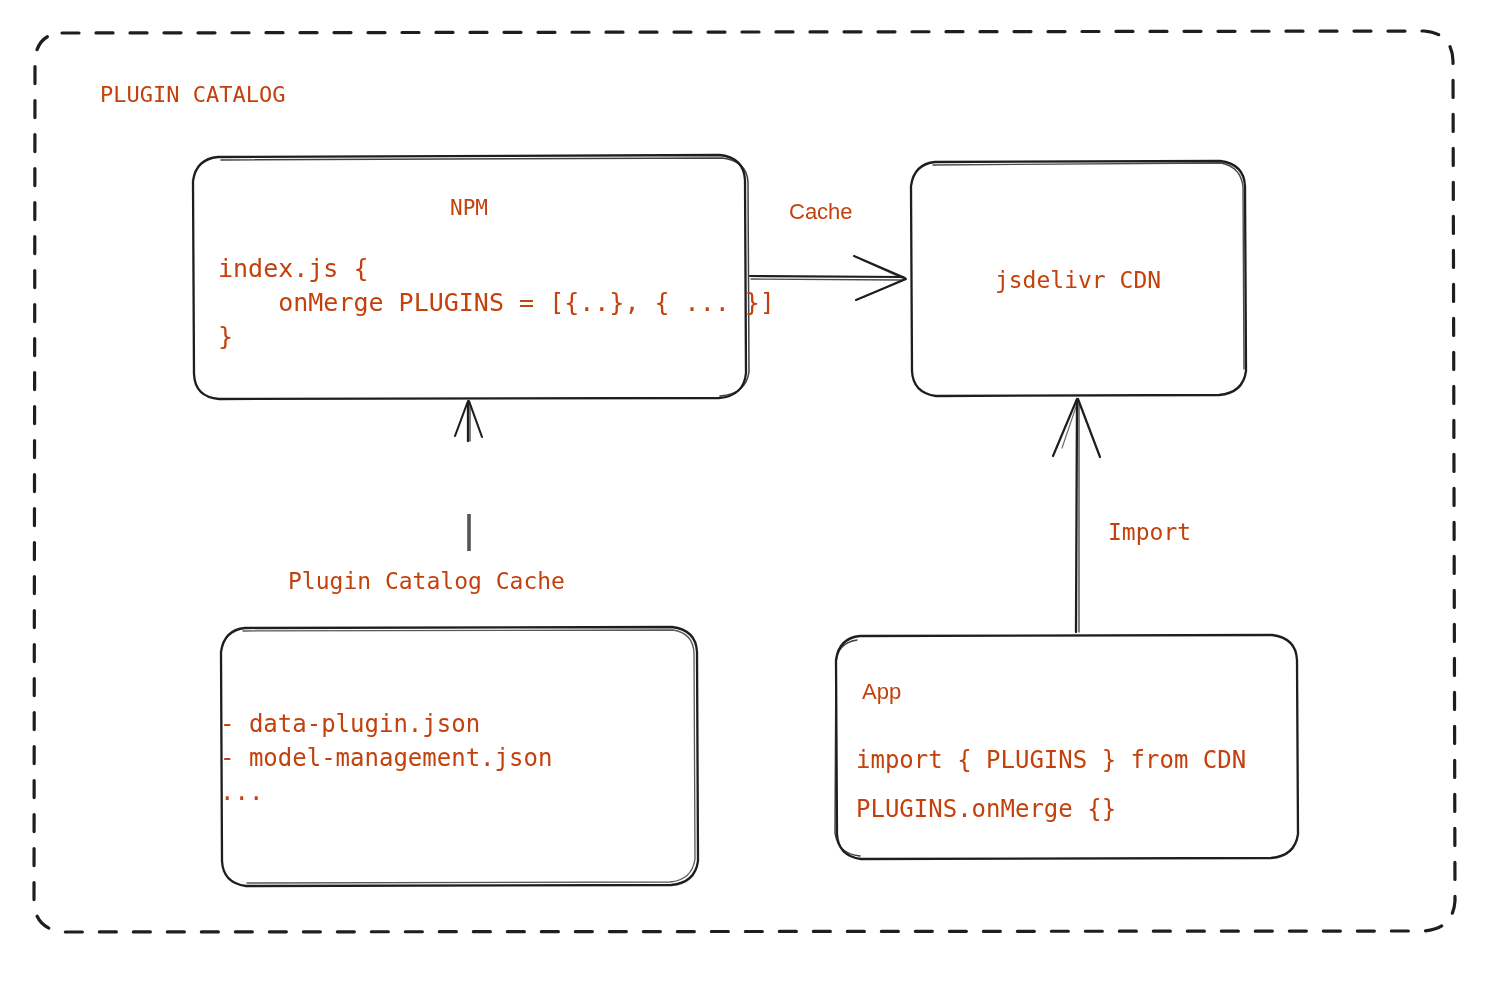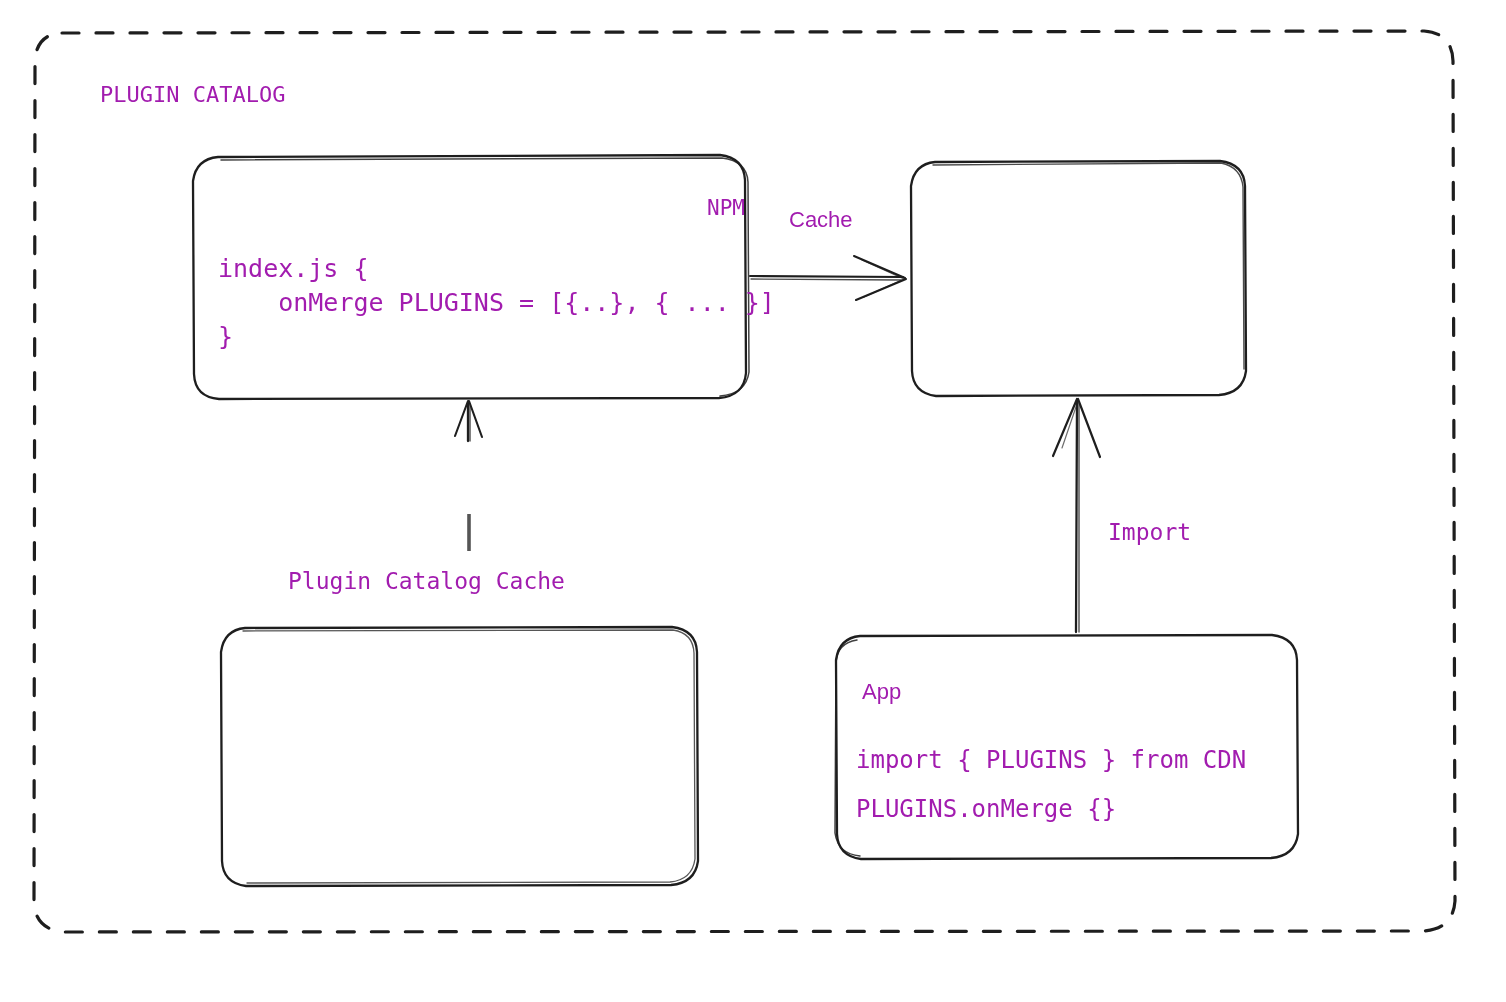--- a/index.html
+++ b/index.html
@@ -21,21 +21,21 @@
   #sketch-layer {
     position: absolute;
     top: 0;
     left: 0;
     width: 1506px;
     height: 1002px;
     pointer-events: none;
   }
   .txt {
     position: absolute;
-    color: #a21caf;
+    color: #c2410c;
     white-space: pre;
     line-height: 1.32;
     letter-spacing: 0px;
   }
   .mono {
     font-family: "DejaVu Sans Mono", monospace;
   }
   .sans {
     font-family: "Liberation Sans", sans-serif;
   }
@@ -45,21 +45,21 @@
     left: 100px;
     top: 80px;
     font-size: 22px;
   }
 
   
   #npm-title {
     left: 193px;
     top: 195px;
     width: 552px;
-    text-align: right;
+    text-align: center;
     font-size: 21px;
   }
   #npm-code {
     left: 218px;
     top: 252px;
     font-size: 25px;
     line-height: 1.35;
   }
 
   
@@ -69,21 +69,20 @@
     width: 336px;
     text-align: center;
     font-size: 23px;
   }
 
   
   #cache-label {
     left: 789px;
     top: 197px;
     font-size: 22px;
-    margin-top: 8px;
   }
 
   
   #webpack-label {
     left: 328px;
     top: 447px;
     width: 282px;
     text-align: center;
     font-size: 22px;
     line-height: 1.45;
@@ -189,26 +188,30 @@
   </svg>
 
   <div class="txt mono" id="container-title">PLUGIN CATALOG</div>
 
   <div class="txt mono" id="npm-title">NPM</div>
 
   <div class="txt mono" id="npm-code">index.js {
     onMerge PLUGINS = [{..}, { ... }]
 }</div>
 
+  <div class="txt mono" id="cdn-title">jsdelivr CDN</div>
 
   <div class="txt sans" id="cache-label">Cache</div>
 
 
   <div class="txt mono" id="repo-title">Plugin Catalog Cache</div>
 
+  <div class="txt mono" id="repo-code">- data-plugin.json
+- model-management.json
+...</div>
 
   <div class="txt mono" id="import-label">Import</div>
 
   <div class="txt sans" id="app-title">App</div>
 
   <div class="txt mono" id="app-code"><span>import { PLUGINS } from CDN</span>
 <span>PLUGINS.onMerge {}</span></div>
 
 </div>
 

